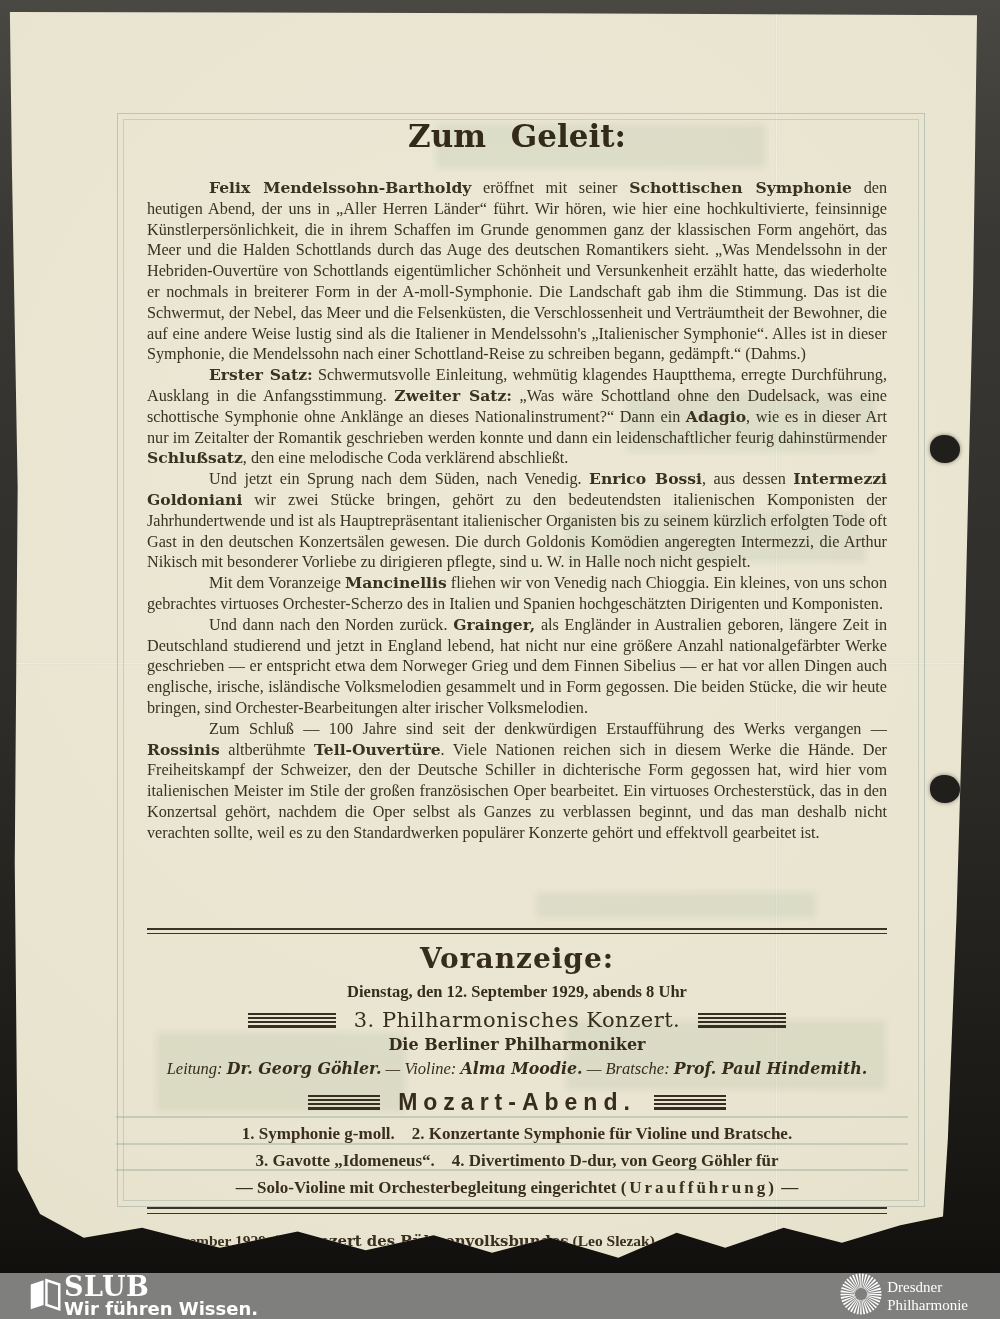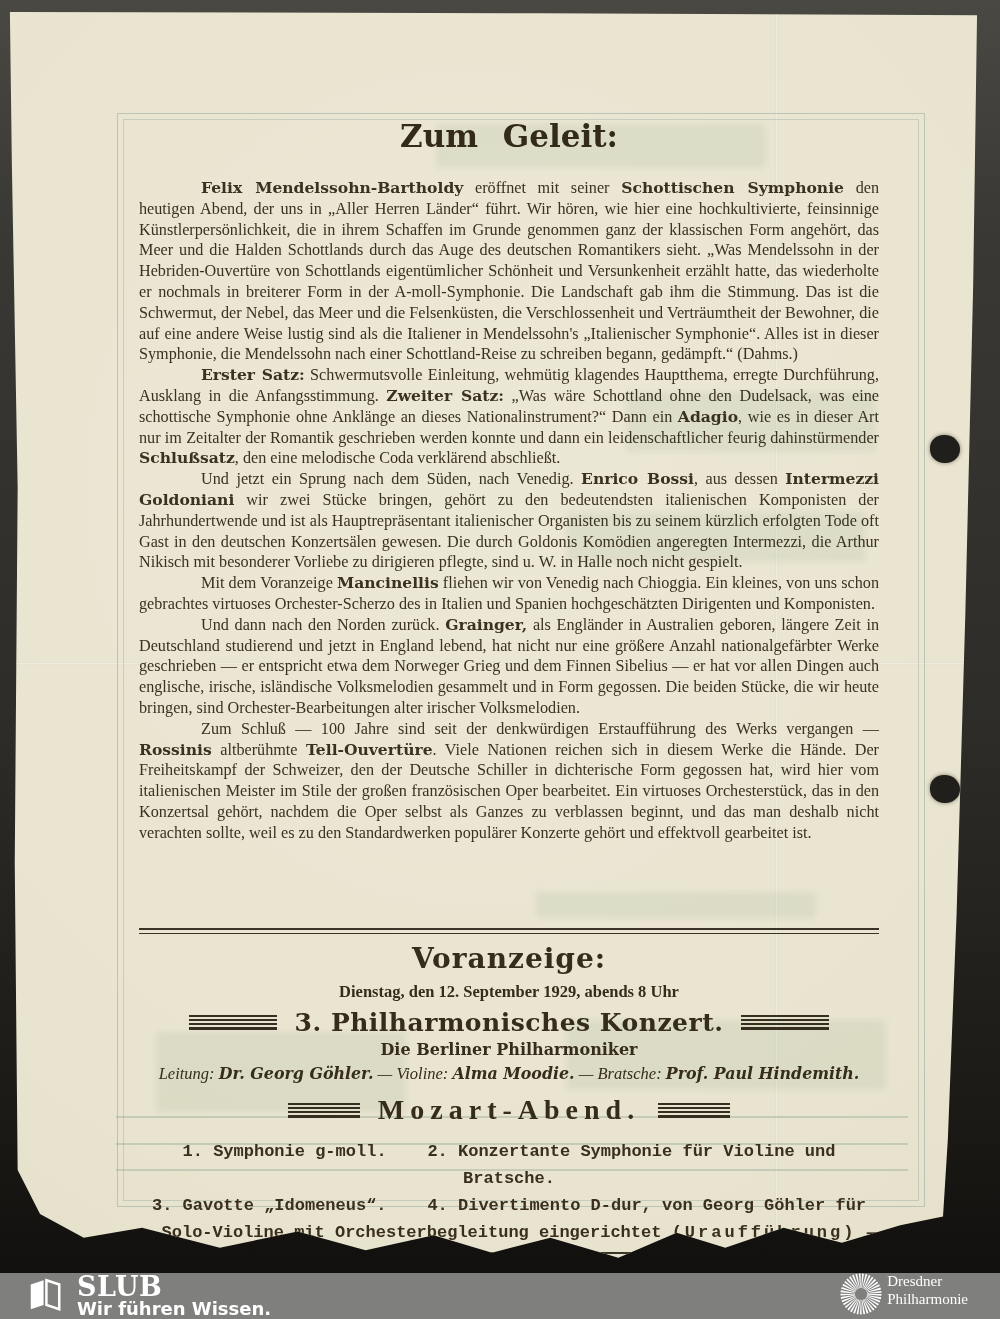--- a/index.html
+++ b/index.html
@@ -33,21 +33,21 @@
   
   .frame{position:absolute;left:111px;top:101px;width:806px;height:1092px;
     border:1px solid rgba(148,172,160,.55);}
   .frame-inner{position:absolute;inset:5px;border:1px solid rgba(148,172,160,.42);}
 
   
   .hole{position:absolute;width:30px;height:28px;background:#201f1b;
     border-radius:47% 53% 50% 50%;box-shadow:0 0 4px rgba(40,35,25,.55);}
 
   
-  .content{position:absolute;left:133px;top:104px;width:740px;color:#3a3121;}
+  .content{position:absolute;left:141px;top:104px;width:740px;color:#3a3121;}
   h1.geleit{
     margin:2px 0 24px;text-align:center;font-family:"DejaVu Serif",serif;
     font-weight:bold;font-size:31px;line-height:36px;word-spacing:14px;color:#332a19;
   }
   .paragraphs{height:740px;overflow:hidden;}
   .paragraphs p{
     margin:0;font-size:16.2px;line-height:20.8px;text-align:justify;
     text-indent:62px;color:#3a3121;
   }
   .b{font-weight:bold;font-family:"DejaVu Serif",serif;font-size:.96em;}
@@ -59,39 +59,39 @@
 
   .voranzeige{text-align:center;color:#362c1b;}
   .vz-heading{margin-top:8px;font-family:"DejaVu Serif",serif;font-weight:bold;
     font-size:28px;letter-spacing:1px;}
   .vz-date{margin-top:7px;font-size:16.5px;font-weight:bold;}
   .deco-row{display:flex;align-items:center;justify-content:center;gap:18px;}
   .row-konzert{margin-top:6px;}
   .bars{width:88px;height:15px;flex:0 0 auto;
     background:repeating-linear-gradient(to bottom, #362e20 0 2.2px, transparent 2.2px 4.1px);}
   .bars.small{width:72px;}
-  .vz-concert{font-family:"DejaVu Serif",serif;font-weight:bold;font-size:25px;letter-spacing:.5px;}
+  .vz-concert{font-family:"DejaVu Serif",serif;font-weight:normal;font-size:21px;letter-spacing:.5px;}
   .vz-orchestra{margin-top:3px;font-family:"DejaVu Serif",serif;font-weight:bold;font-size:16px;}
   .vz-performers{margin-top:5px;font-size:16.5px;font-style:italic;}
   .row-mozart{margin-top:10px;}
-  .vz-event{font-family:Liberation Serif, serif;font-weight:bold;font-size:28px;letter-spacing:6px;}
-  .program{margin-top:12px;font-family:Liberation Mono, monospace;}
+  .vz-event{font-family:Liberation Sans, sans-serif;font-weight:bold;font-size:23px;letter-spacing:6px;}
+  .program{margin-top:4px;}
   .program-line{font-size:17px;line-height:27px;font-weight:bold;color:#3a2f1e;}
 
   .note{margin-top:18px;text-align:left;font-size:15.5px;font-weight:bold;color:#3a2f1e;}
 
   
   .footer{position:absolute;left:0;top:1273px;width:1000px;height:46px;background:#7f7f7e;
     display:flex;align-items:center;justify-content:space-between;box-sizing:border-box;
     padding:0 32px 0 26px;color:#fff;}
-  .f-left{display:flex;align-items:flex-end;gap:13px;}
+  .f-left{display:flex;align-items:flex-end;}
   .slub-text{display:flex;flex-direction:column;}
   .slub-name{font-family:"DejaVu Serif",serif;font-weight:bold;font-size:27px;line-height:24px;letter-spacing:.5px;}
   .slub-tagline{font-family:"DejaVu Sans",sans-serif;font-weight:bold;font-size:18px;line-height:16px;margin-top:2px;}
-  .f-right{display:flex;gap:4px;}
+  .f-right{display:flex;align-items:center;gap:4px;}
   .phil-text{font-family:"Liberation Serif",serif;font-size:15px;line-height:18px;}
 </style>
 </head>
 <body>
 
 <div class="paper">
   <div class="crease-v" style="left:769px;"></div>
   <div class="crease-h" style="top:650px;"></div>
 
   <div class="ghost" style="left:430px;top:112px;width:330px;height:44px;"></div>

